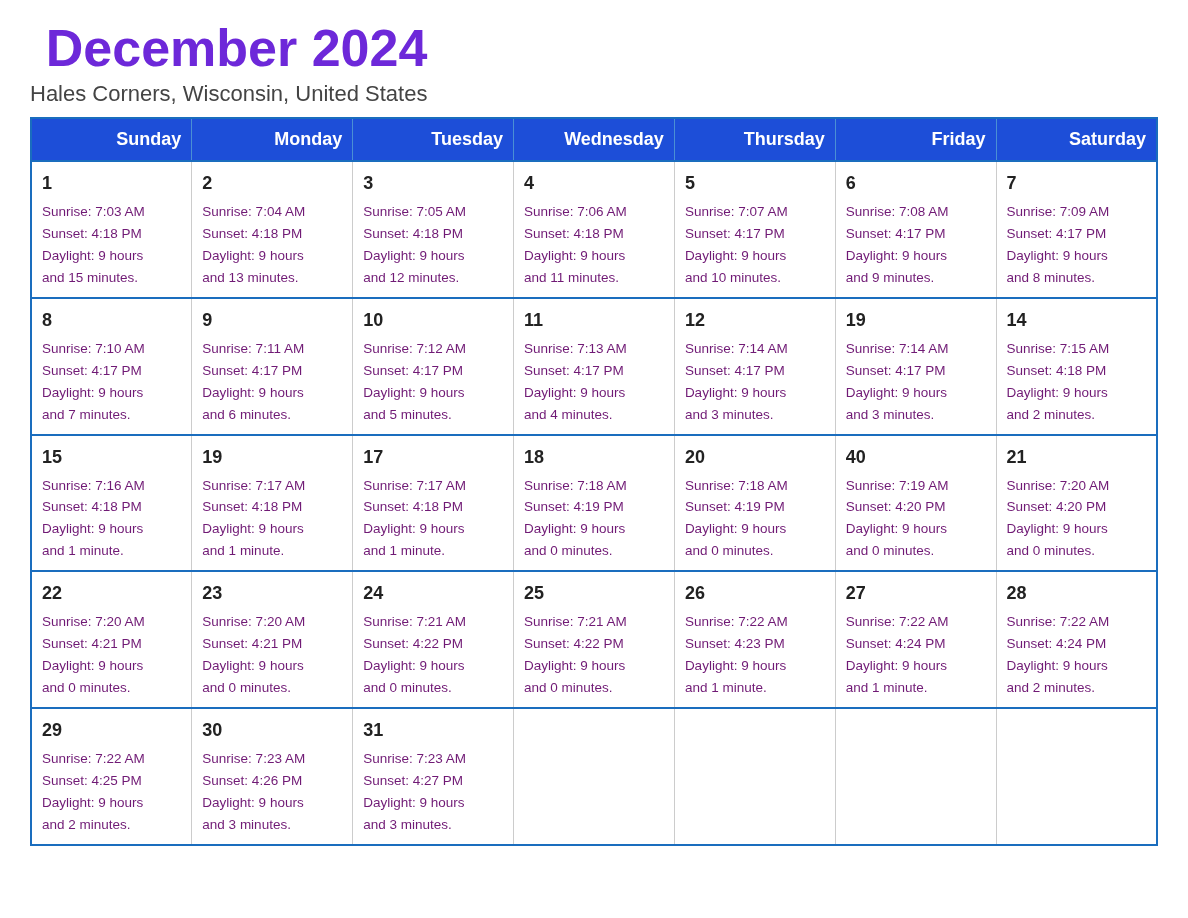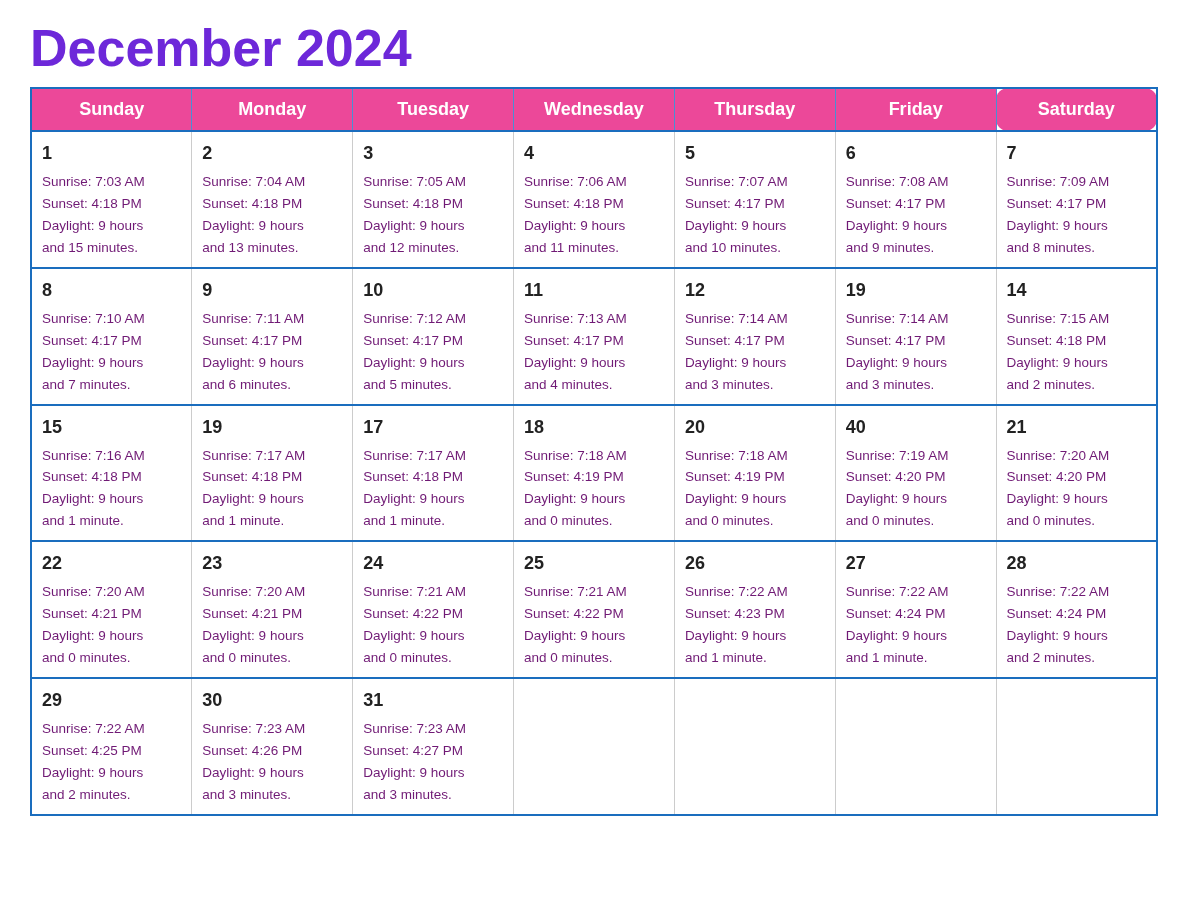--- a/index.html
+++ b/index.html
@@ -36,31 +36,30 @@
       color: #444;
       margin-top: 4px;
     }
     .calendar {
       width: 100%;
       border-collapse: collapse;
       margin-top: 10px;
       border: 2px solid #1a6dbe;
     }
     .calendar thead tr th {
-      background: #ec4899;
+      background: #1d4ed8;
       color: #fff;
       font-size: 18px;
       font-weight: bold;
       padding: 10px 10px;
-      text-align: center;
+      text-align: right;
       border-right: 1px solid #4a8fd4;
     }
     .calendar thead tr th:last-child {
       border-right: none;
-      border-radius: 12px;
     }
     .calendar tbody tr td {
       vertical-align: top;
       padding: 8px 10px;
       border-top: 2px solid #1a6dbe;
       border-right: 1px solid #ccc;
       font-size: 14px;
       line-height: 1.5;
       width: calc(100% / 7);
       min-height: 110px;
@@ -84,20 +83,21 @@
       color: #701a75;
       line-height: 1.55;
     }
   </style>
 </head>
 <body>
 
 <div class="header">
   <div class="title-block">
     <div class="month-year">December 2024</div>
+    <div class="location">Hales Corners, Wisconsin, United States</div>
   </div>
 </div>
 
 <table class="calendar">
   <thead>
     <tr>
     <th>Sunday</th>
         <th>Monday</th>
         <th>Tuesday</th>
         <th>Wednesday</th>

